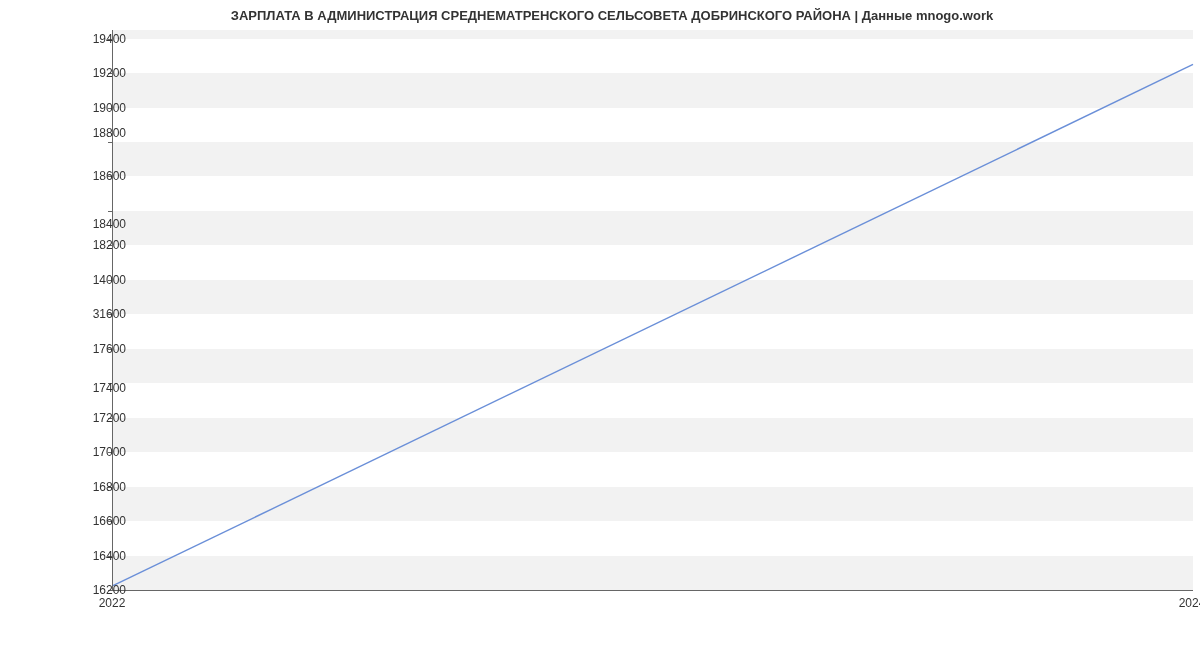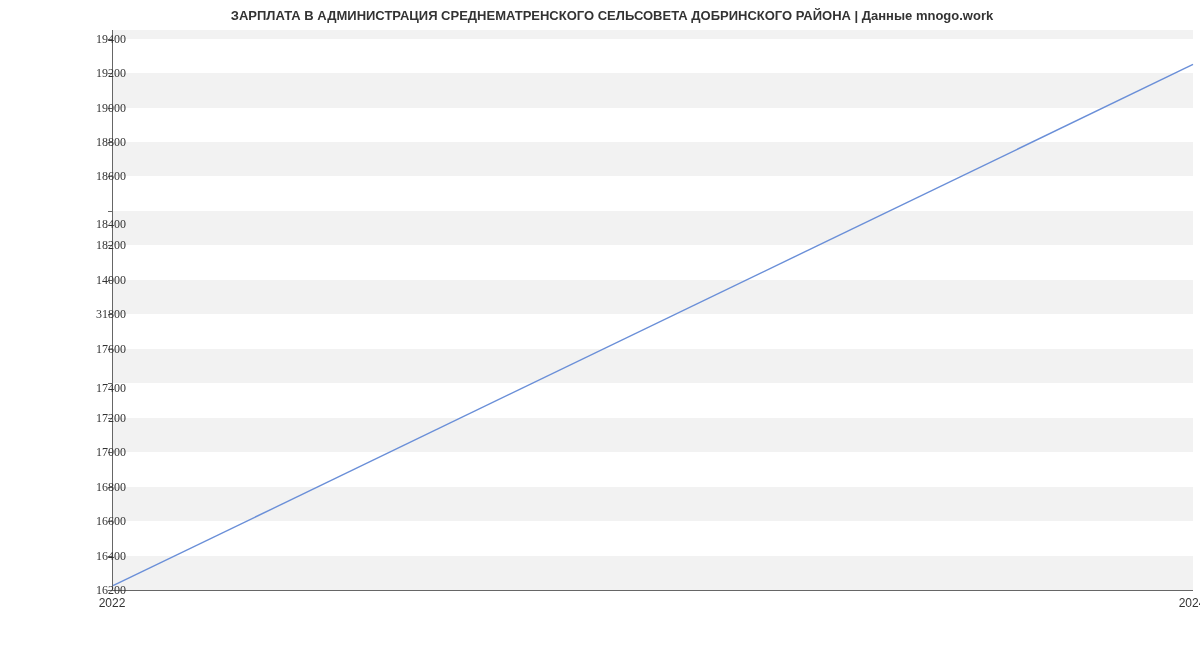--- a/index.html
+++ b/index.html
@@ -39,21 +39,20 @@
     overflow: visible;
   }
   .y-tick {
     position: absolute;
     right: 1086px;
     width: 60px;
     text-align: right;
     font-size: 12px;
     color: #333;
     transform: translateY(-50%);
-    font-family: Liberation Serif, serif;
   }
   .x-tick {
     position: absolute;
     top: 596px;
     font-size: 12px;
     color: #333;
     transform: translateX(-50%);
   }
   .grid-band {
     position: absolute;
@@ -114,24 +113,24 @@
       <div class="y-tick-mark" style="top: 8.61538px;"></div>
     </div>
 <div class="y-tick" style="top: 590px;">16200</div>
     <div class="y-tick" style="top: 555.538px; text-align: right;">16400</div>
     <div class="y-tick" style="top: 521.077px;">16600</div>
     <div class="y-tick" style="top: 486.615px;">16800</div>
     <div class="y-tick" style="top: 452.154px;">17000</div>
     <div class="y-tick" style="top: 417.692px;">17200</div>
     <div class="y-tick" style="top: 388px;">17400</div>
     <div class="y-tick" style="top: 348.769px;">17600</div>
-    <div class="y-tick" style="top: 314.308px;">31800</div>
+    <div class="y-tick" style="top: 314.308px;">31600</div>
     <div class="y-tick" style="top: 279.846px;">14000</div>
     <div class="y-tick" style="top: 245.385px;">18200</div>
     <div class="y-tick" style="top: 224px;">18400</div>
     <div class="y-tick" style="top: 176.462px;">18600</div>
-    <div class="y-tick" style="top: 142px;">18800</div>
+    <div class="y-tick" style="top: 133px;">18800</div>
     <div class="y-tick" style="top: 107.538px;">19000</div>
     <div class="y-tick" style="top: 73.0769px;">19200</div>
     <div class="y-tick" style="top: 38.6154px;">19400</div>
     <div class="x-tick" style="left: 100px;">2022</div>
     <div class="x-tick" style="left: 1180px;">2024</div>
   </div>
 
 </body></html>

